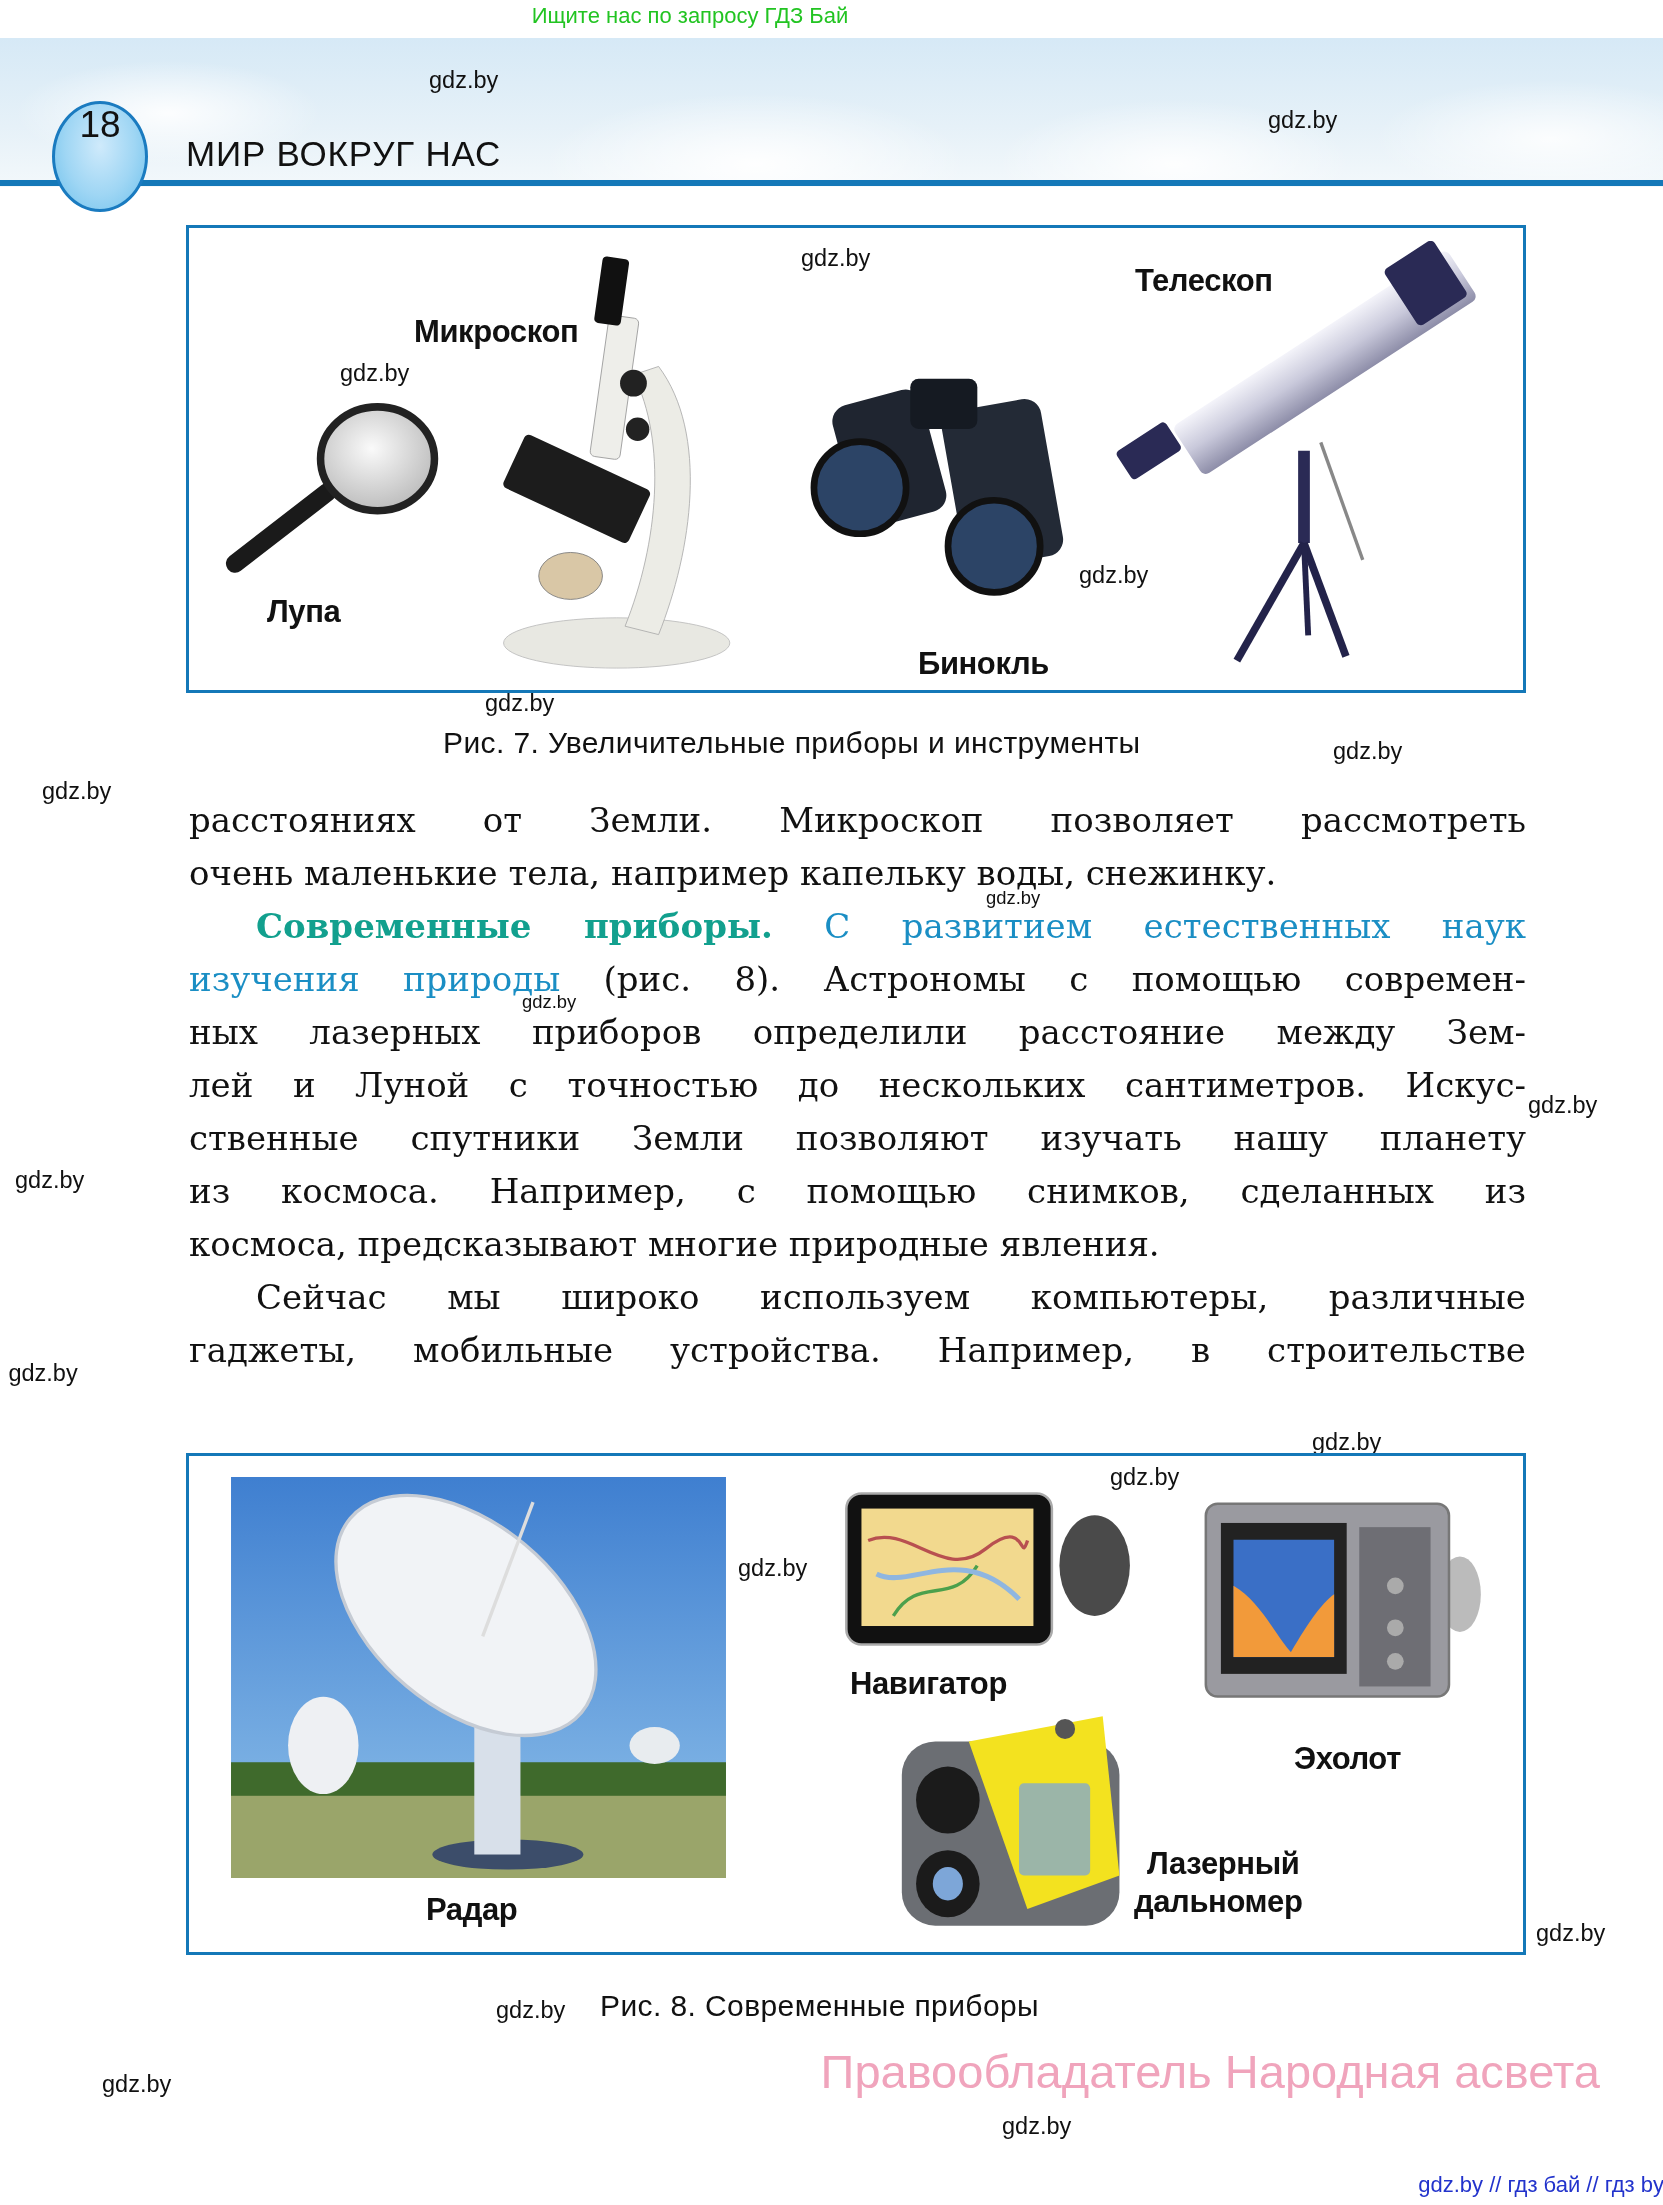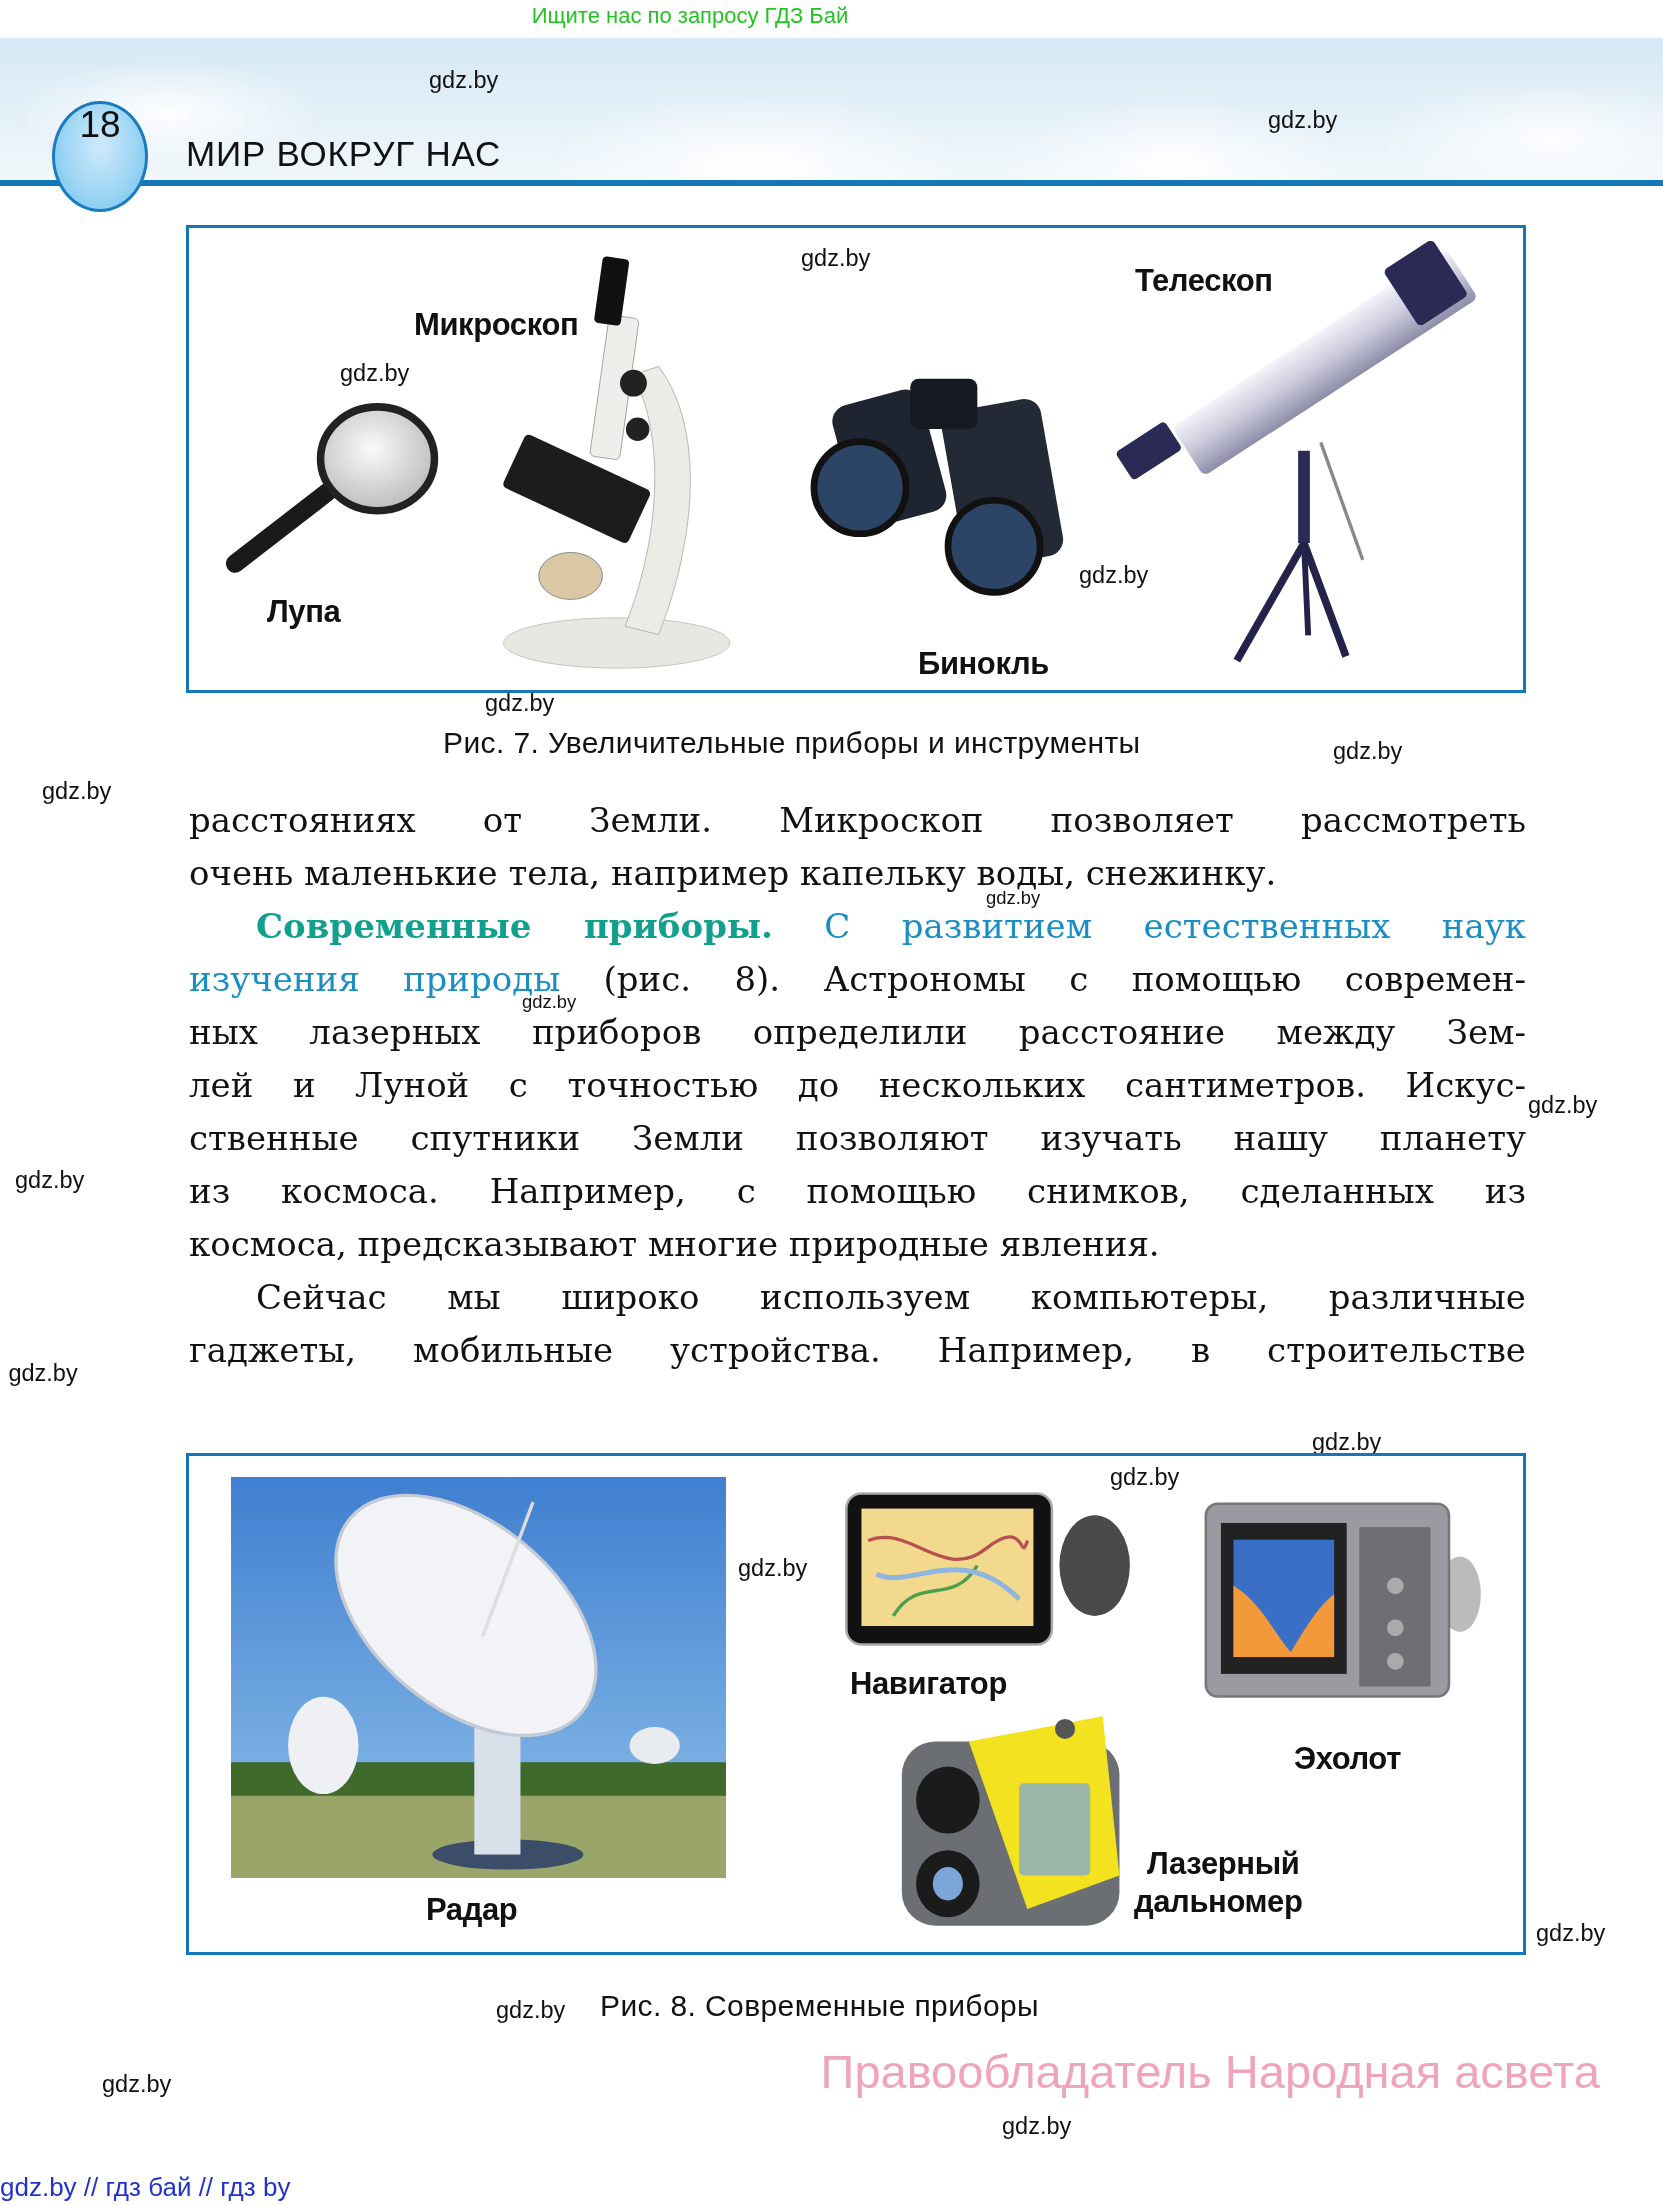--- a/index.html
+++ b/index.html
@@ -36,21 +36,21 @@
   .caption { font-size: 30px; color: #111; letter-spacing: 0.4px; }
 
   .body-text { left: 189px; width: 1337px; font-family: "DejaVu Serif", serif; font-size: 34px; line-height: 53px; color: #111; }
   .body-text .line { display: block; text-align: justify; text-align-last: justify; height: 53px; white-space: nowrap; }
   .body-text .line.last { text-align-last: left; }
   .body-text .indent { padding-left: 67px; }
   .teal { color: #12a08e; font-weight: bold; }
   .blue { color: #1a8ec4; }
 
   .rights { left: 0; width: 1600px; top: 2044px; text-align: right; color: #f0a4bc; font-size: 47px; }
-  .footer { left: 0; width: 1664px; top: 2172px; text-align: left; color: #2233cc; font-size: 26px; }
+  .footer { left: 0; width: 1664px; top: 2172px; text-align: right; color: #2233cc; font-size: 22px; }
 </style>
 </head>
 <body>
 
 <div class="abs top-banner">Ищите нас по запросу ГДЗ Бай</div>
 
 <div class="abs sky"></div>
 <div class="abs header-line"></div>
 <div class="abs page-badge">
     <span>18</span>
@@ -67,21 +67,21 @@
           <stop offset="0" stop-color="#fafafa"></stop>
           <stop offset="1" stop-color="#bdbdbd"></stop>
         </radialGradient>
     </defs>
     <line x1="20" y1="200" x2="130" y2="115" stroke="#1a1a1a" stroke-width="22" stroke-linecap="round"></line>
     <ellipse cx="190" cy="75" rx="68" ry="62" fill="url(#lens)" stroke="#222" stroke-width="9"></ellipse>
   </svg>
   <div class="abs label" style="left:78px;top:366px;">Лупа</div>
   <div class="abs wm" style="left:151px;top:132px;">gdz.by</div>
 
-  <div class="abs label" style="left:225px;top:79px;">Микроскоп</div>
+  <div class="abs label" style="left:225px;top:86px;">Микроскоп</div>
   <svg class="abs" style="left:302px;top:21px;" width="243" height="436" viewBox="0 0 290 520">
     <ellipse cx="150" cy="470" rx="135" ry="30" fill="#e8e8e2" stroke="#bbb"></ellipse>
     <path d="M200 460 C240 360 260 220 200 140 L170 150 C210 230 200 350 160 450 Z" fill="#ecece6" stroke="#aaa"></path>
     <rect x="130" y="80" width="36" height="170" rx="6" fill="#eeeeea" stroke="#999" transform="rotate(8 148 160)"></rect>
     <rect x="128" y="10" width="32" height="80" rx="5" fill="#111" transform="rotate(8 144 50)"></rect>
     <circle cx="170" cy="160" r="16" fill="#222"></circle>
     <circle cx="175" cy="215" r="14" fill="#222"></circle>
     <rect x="20" y="250" width="165" height="70" rx="6" fill="#1c1c1c" transform="rotate(25 100 285)"></rect>
     <ellipse cx="95" cy="390" rx="38" ry="28" fill="#d9c7a6" stroke="#777"></ellipse>
   </svg>

